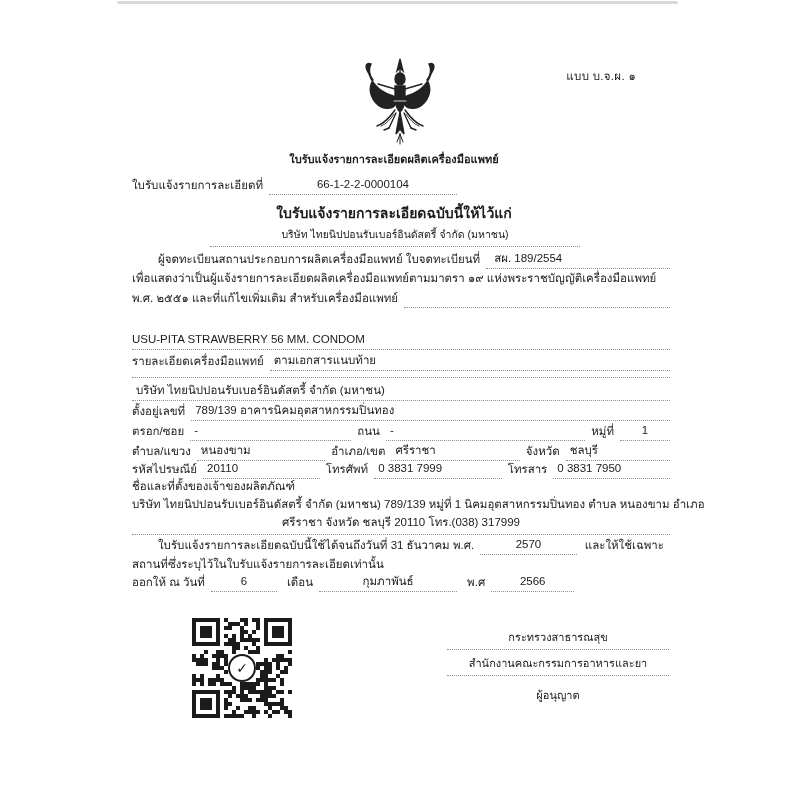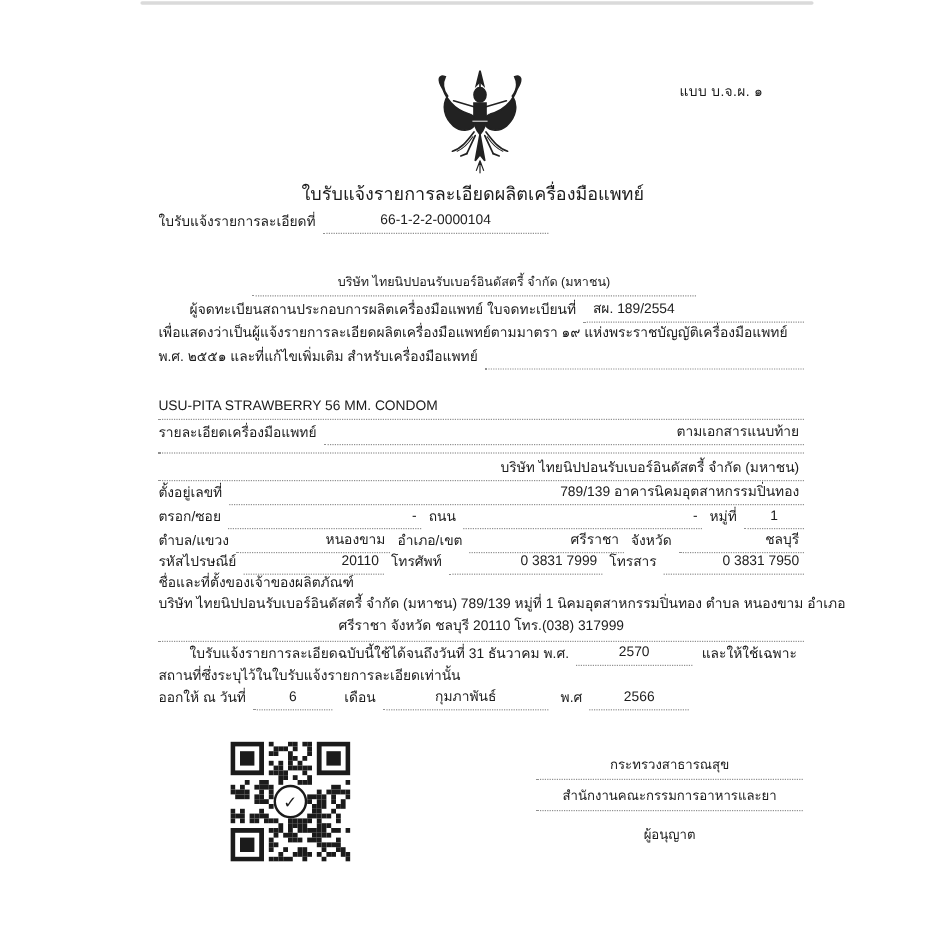--- a/index.html
+++ b/index.html
@@ -5,25 +5,25 @@
   html,body{margin:0;padding:0;}
   body{
     width:788px;height:788px;background:#ffffff;
     font-family:"Liberation Sans","DejaVu Sans",sans-serif;
     color:#1b1b1b;position:relative;overflow:hidden;
   }
   .page{position:relative;width:788px;height:788px;background:#fff;}
   .top-strip{position:absolute;top:1px;left:117px;right:110px;height:3px;background:#dadada;border-radius:2px;}
   .form-code{position:absolute;top:67px;right:152px;font-size:11.5px;letter-spacing:0.3px;}
   .garuda{position:absolute;top:56px;left:348px;width:104px;height:94px;}
-  .doc-title{position:absolute;top:150px;left:0;right:0;text-align:center;font-weight:normal;font-size:15px;}
+  .doc-title{position:absolute;top:150px;left:0;right:0;text-align:center;font-weight:bold;font-size:11px;}
   .row{position:absolute;left:132px;right:118px;font-size:11.5px;line-height:17px;display:flex;align-items:flex-end;}
   .lbl{white-space:nowrap;padding:0 6px 1px 0;}
   .indent{padding-left:26px;}
-  .fill{flex:1;border-bottom:1px dotted #8f8f8f;text-align:right;padding:0 4px 1px;min-height:14px;}
+  .fill{flex:1;border-bottom:1px dotted #8f8f8f;text-align:left;padding:0 4px 1px;min-height:14px;}
   .fill.left{text-align:left;padding-left:8px;}
   .seg{border-bottom:1px dotted #8f8f8f;text-align:center;padding:0 4px 1px;}
   .plain{white-space:nowrap;}
   .subtitle{position:absolute;top:202px;left:0;right:0;text-align:center;font-weight:bold;font-size:14px;}
   .company-line{position:absolute;top:226px;left:210px;width:370px;text-align:center;font-size:10.5px;
     border-bottom:1px dotted #8f8f8f;padding-bottom:3px;}
   .owner-center{flex:1;border-bottom:1px dotted #8f8f8f;text-align:center;padding:0 4px 3px;}
   .sig-block{position:absolute;left:447px;top:628px;width:222px;text-align:center;font-size:11px;}
   .sig-line{border-bottom:1px dotted #8f8f8f;padding-bottom:3px;margin-bottom:4px;}
   .sig-title{margin-top:10px;}
@@ -78,20 +78,21 @@
     </svg>
   </div>
 
   <div class="doc-title">ใบรับแจ้งรายการละเอียดผลิตเครื่องมือแพทย์</div>
 
   <div class="row" style="top:176px">
     <span class="lbl">ใบรับแจ้งรายการละเอียดที่</span>
     <span class="seg left" style="width:180px;text-align:center">66-1-2-2-0000104</span>
   </div>
 
+  <div class="subtitle">ใบรับแจ้งรายการละเอียดฉบับนี้ให้ไว้แก่</div>
 
   <div class="company-line">บริษัท ไทยนิปปอนรับเบอร์อินดัสตรี้ จำกัด (มหาชน)</div>
 
   <div class="row" style="top:250px">
     <span class="lbl indent">ผู้จดทะเบียนสถานประกอบการผลิตเครื่องมือแพทย์  ใบจดทะเบียนที่</span>
     <span class="fill left">สผ. 189/2554</span>
   </div>
 
   <div class="row" style="top:270px">
     <span class="plain">เพื่อแสดงว่าเป็นผู้แจ้งรายการละเอียดผลิตเครื่องมือแพทย์ตามมาตรา ๑๙ แห่งพระราชบัญญัติเครื่องมือแพทย์</span>

